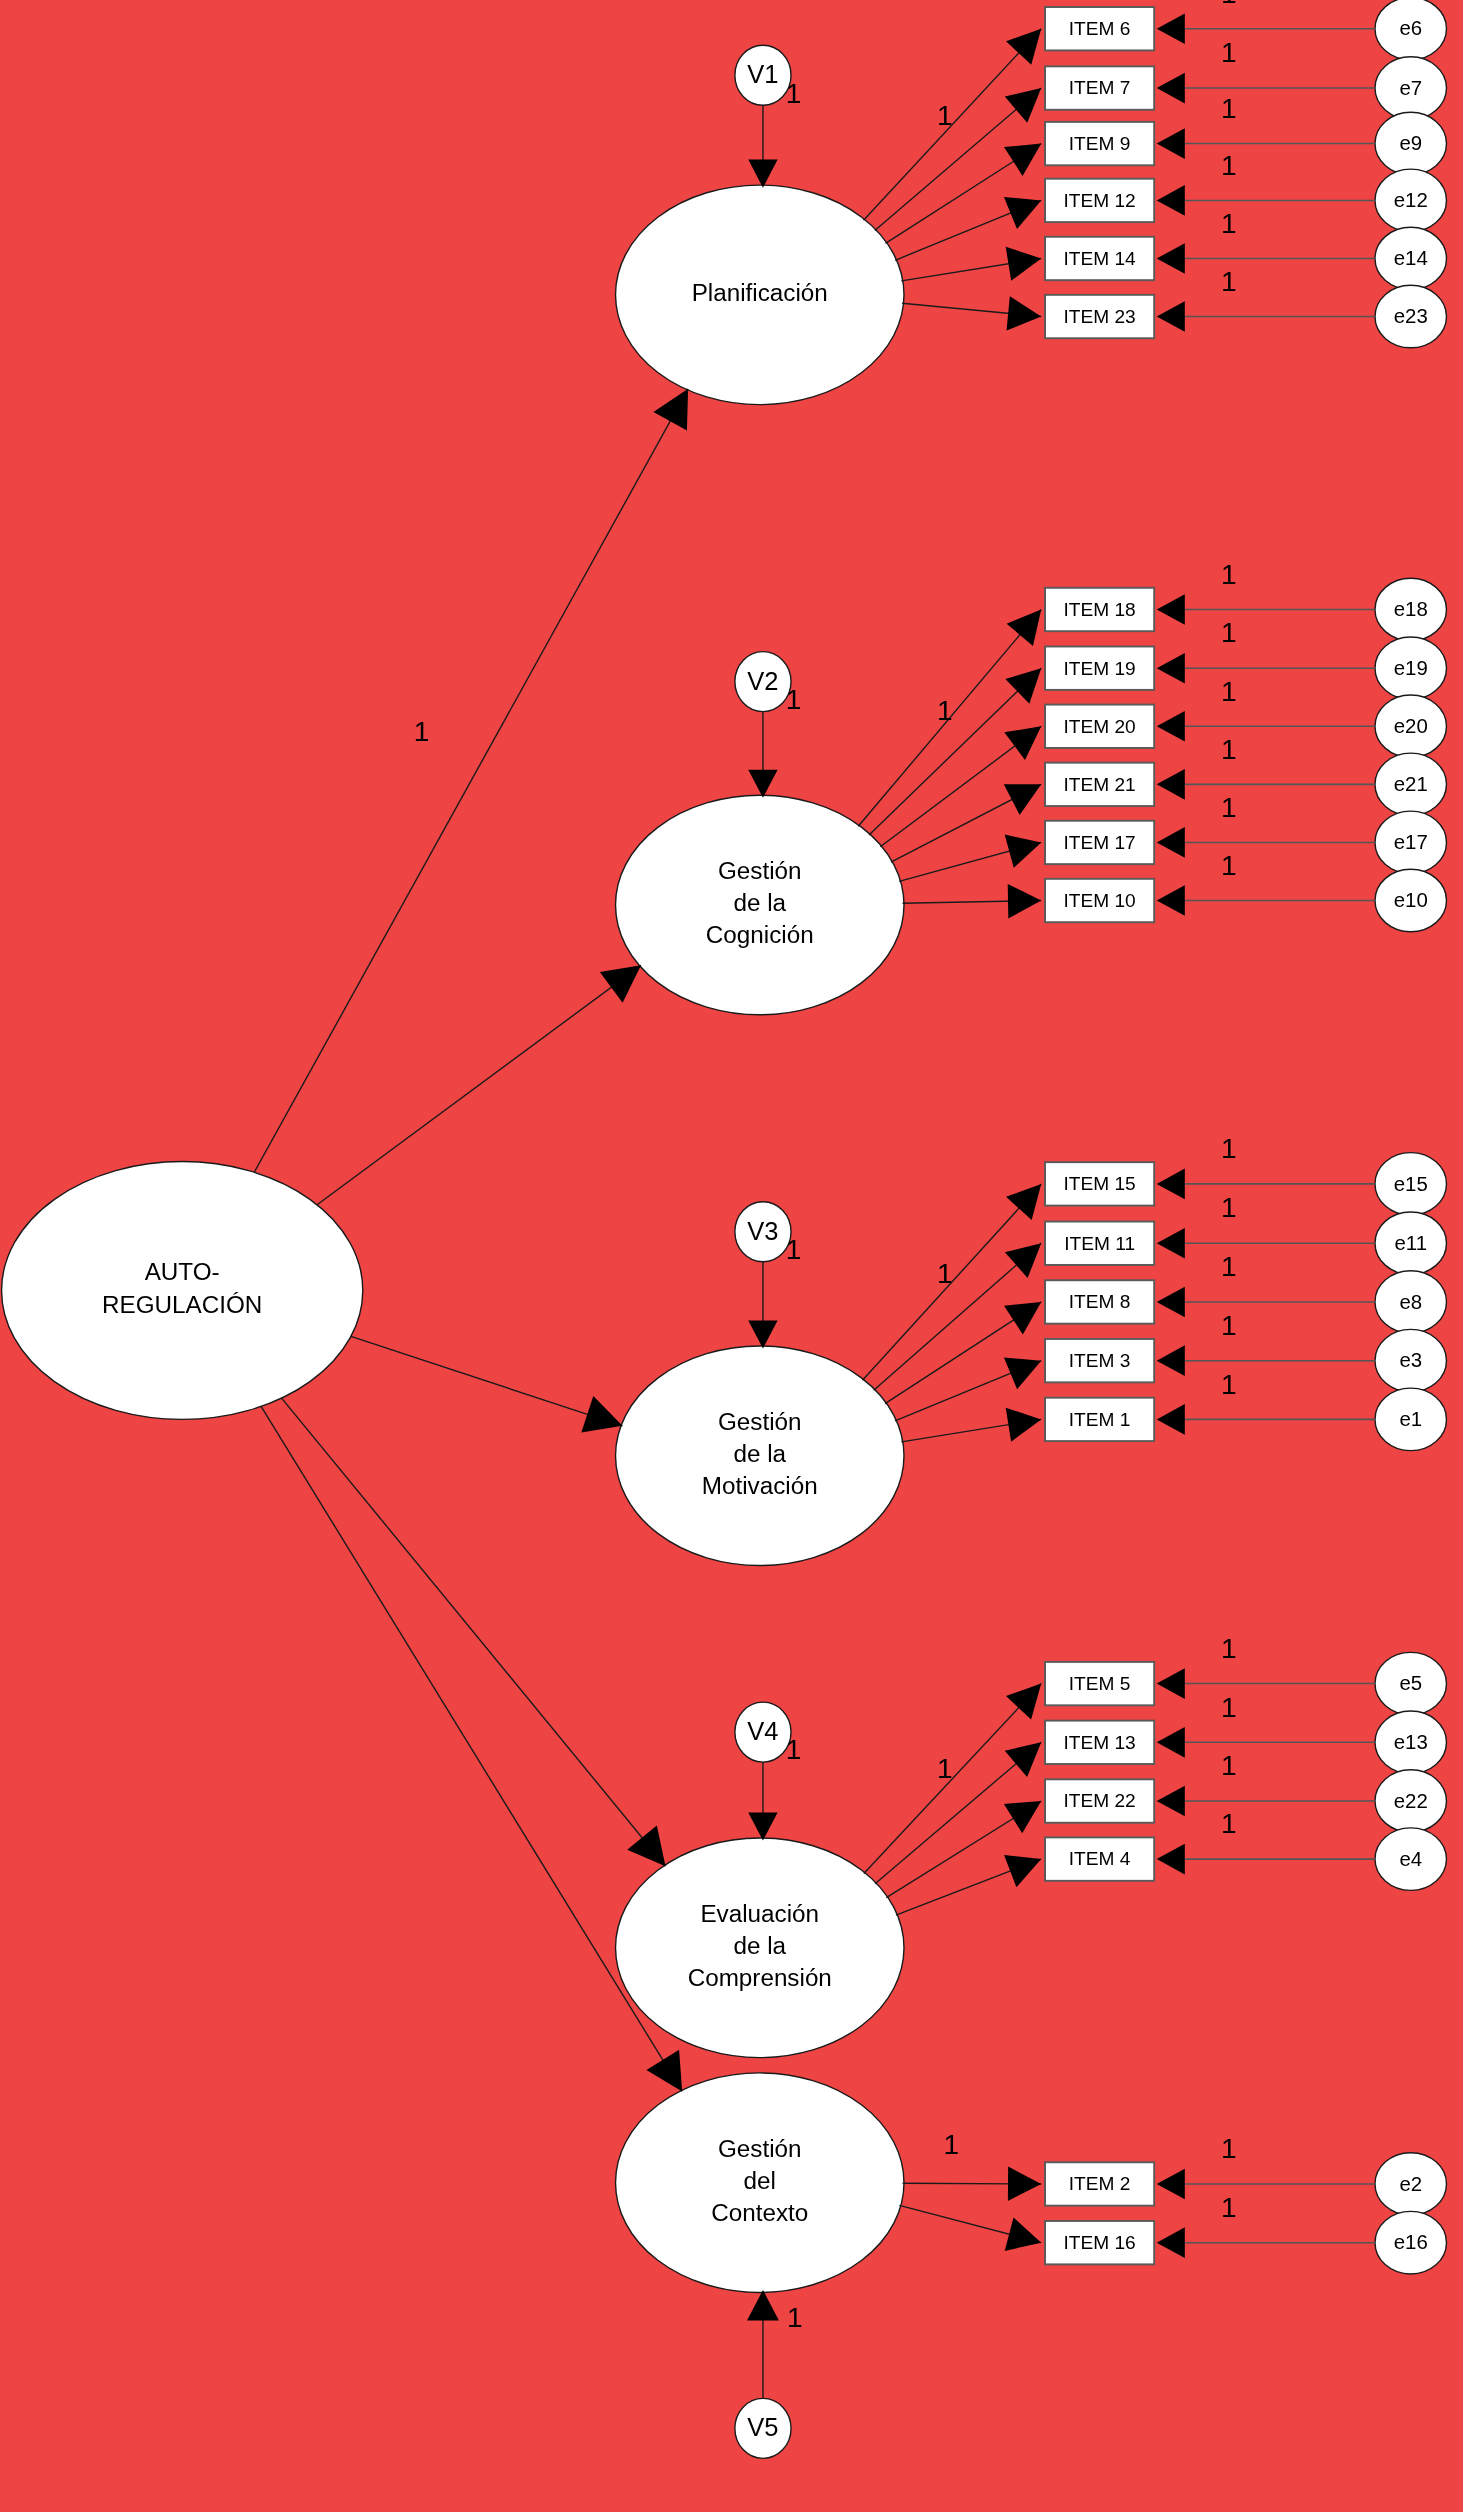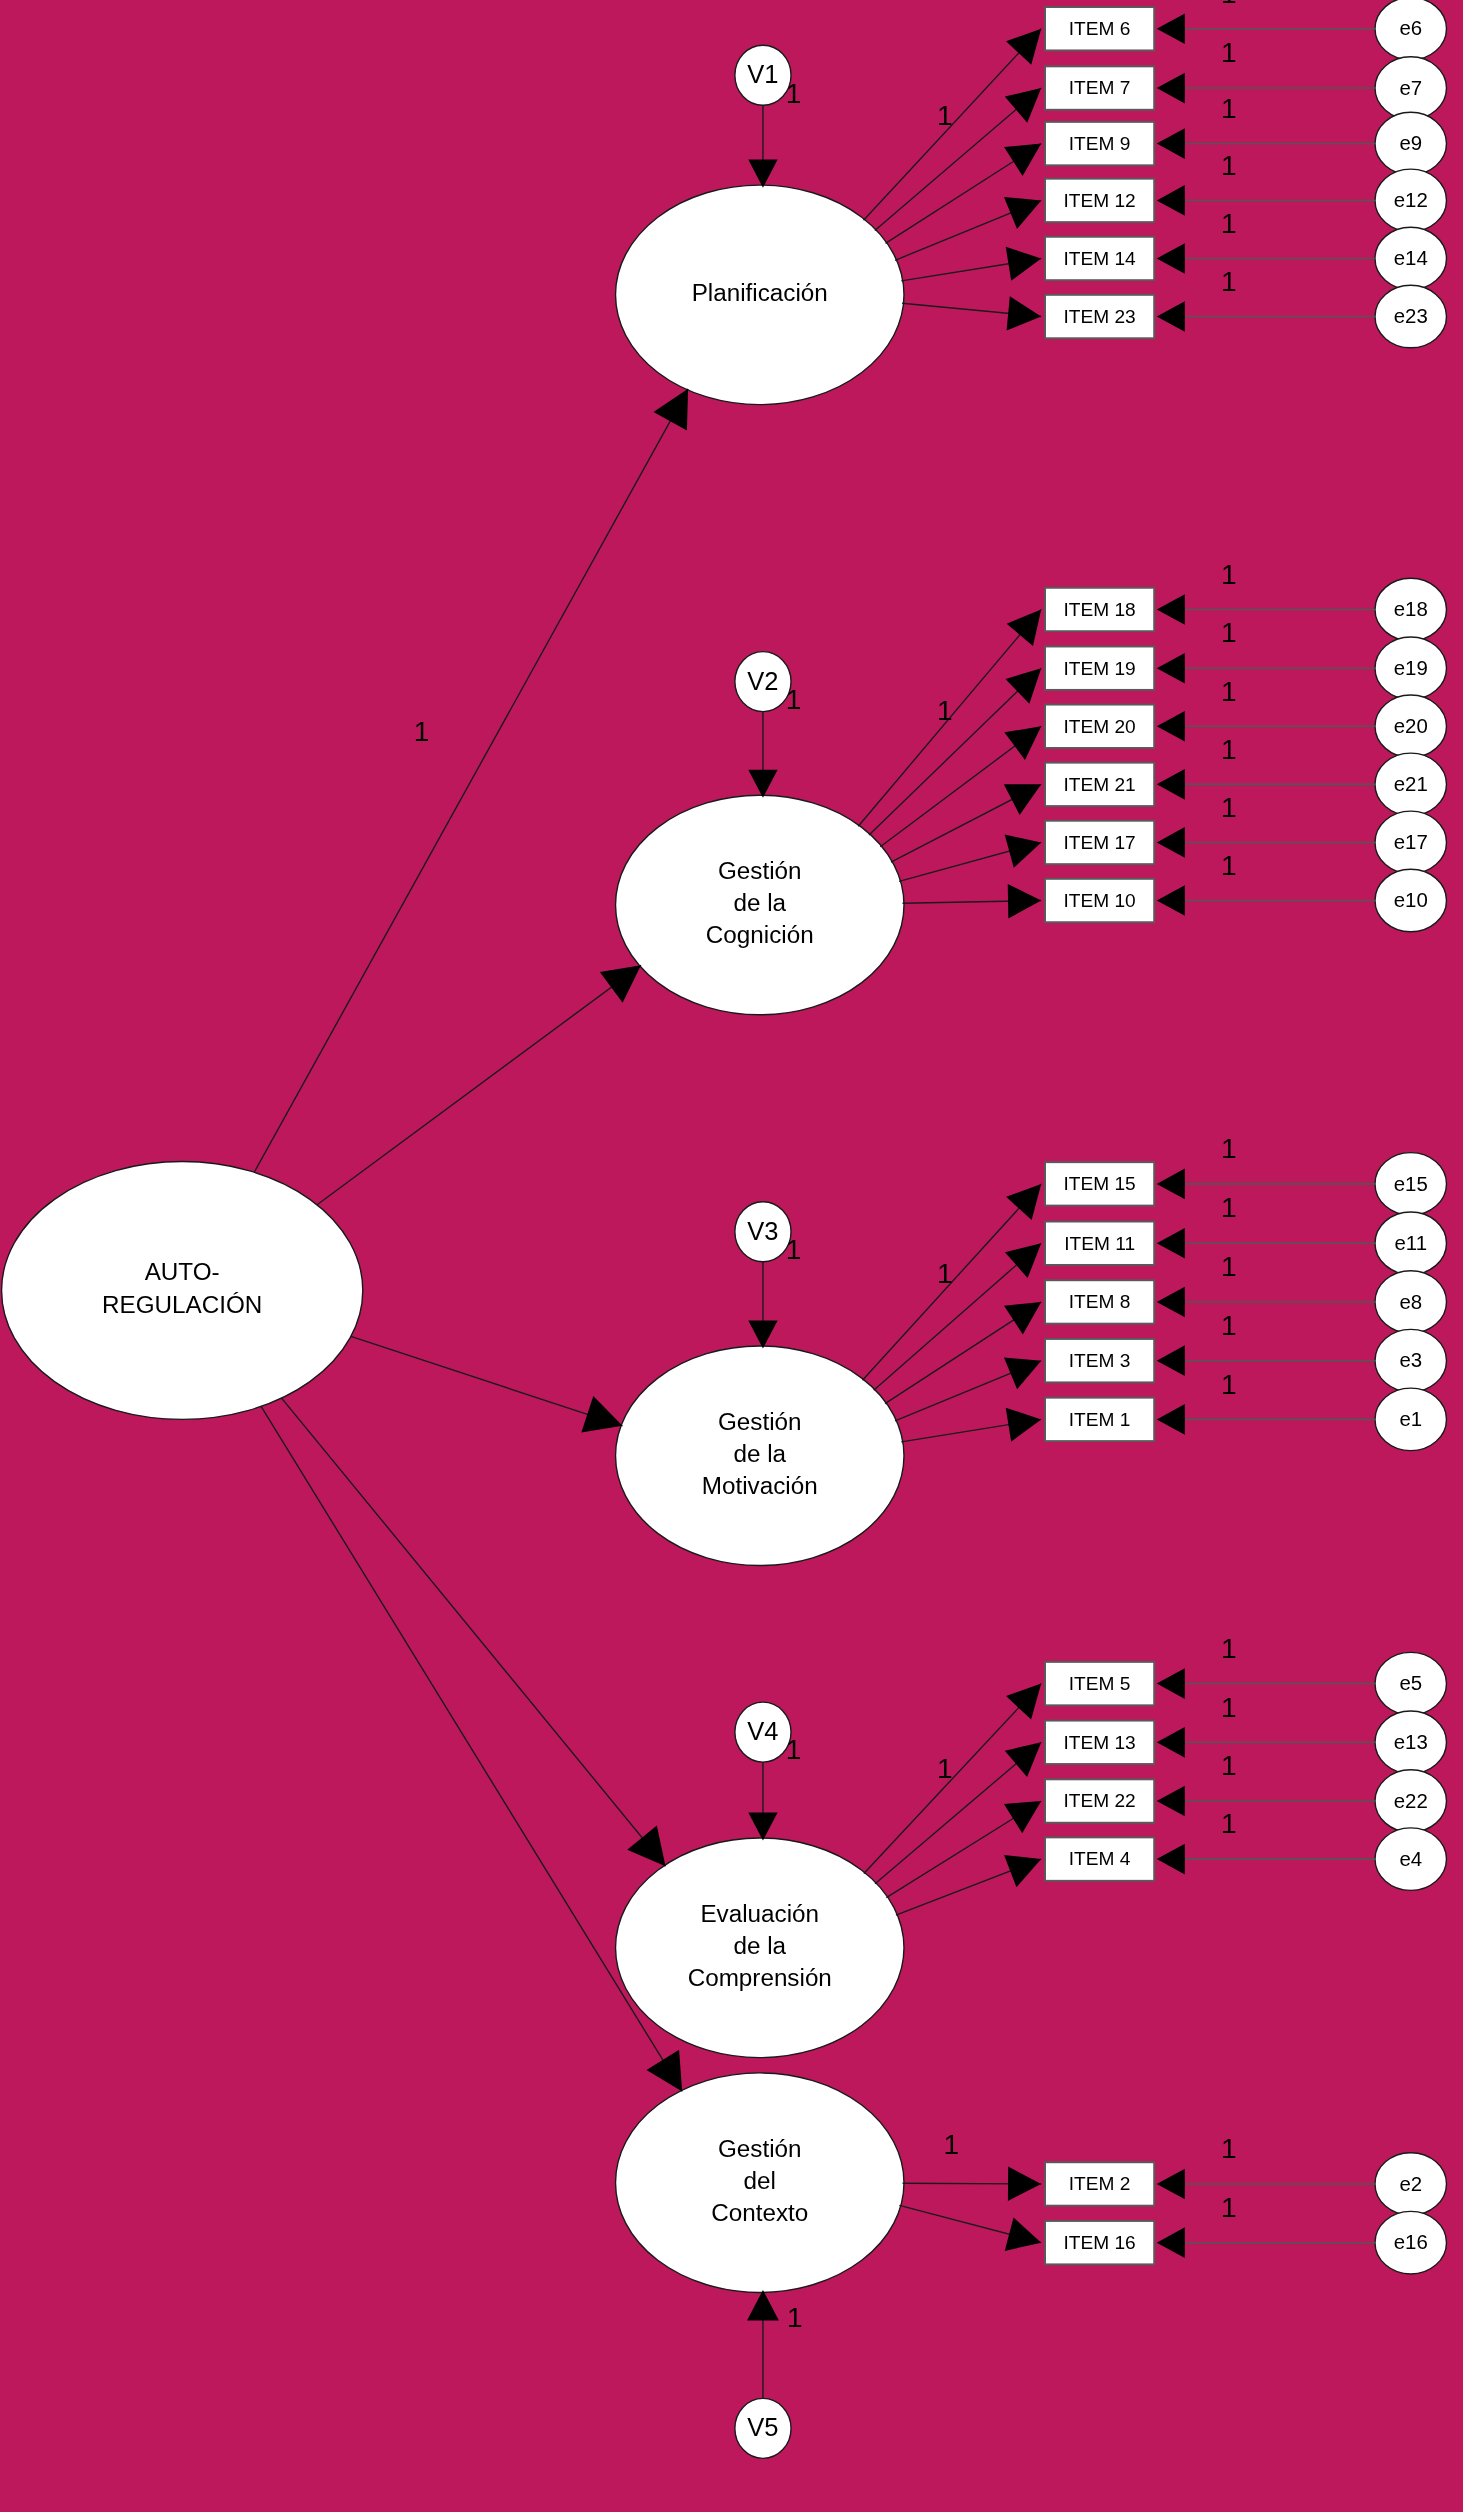--- a/index.html
+++ b/index.html
@@ -1,17 +1,17 @@
 <!DOCTYPE html>
 <html style="font-size:10.2px"><head>
 <meta charset="utf-8">
 <style>
   html,body{margin:0;padding:0;background:#ffffff;}
   body{width:1464px;height:2512px;font-family:"Liberation Sans",sans-serif;}
-  #stage{position:relative;width:1464px;height:2512px;overflow:hidden;background:#be185d;}
+  #stage{position:relative;width:1464px;height:2512px;overflow:hidden;background:#ef4444;}
   svg{display:block;}
   .shape{fill:#ffffff;stroke:#1a1a1a;stroke-width:2.2;}
   .box{fill:#ffffff;stroke:#5a5a5a;stroke-width:3;}
   .edge{fill:none;stroke:#1a1a1a;stroke-width:2.2;}
   .edge-thin{fill:none;stroke:#555;stroke-width:2.4;}
   .head{fill:#000000;stroke:none;}
   .lbl{font-family:"Liberation Sans",sans-serif;fill:#000;}
   .t-item{font-size:30px;}
   .t-err{font-size:32px;}
   .t-fac{font-size:38px;}

